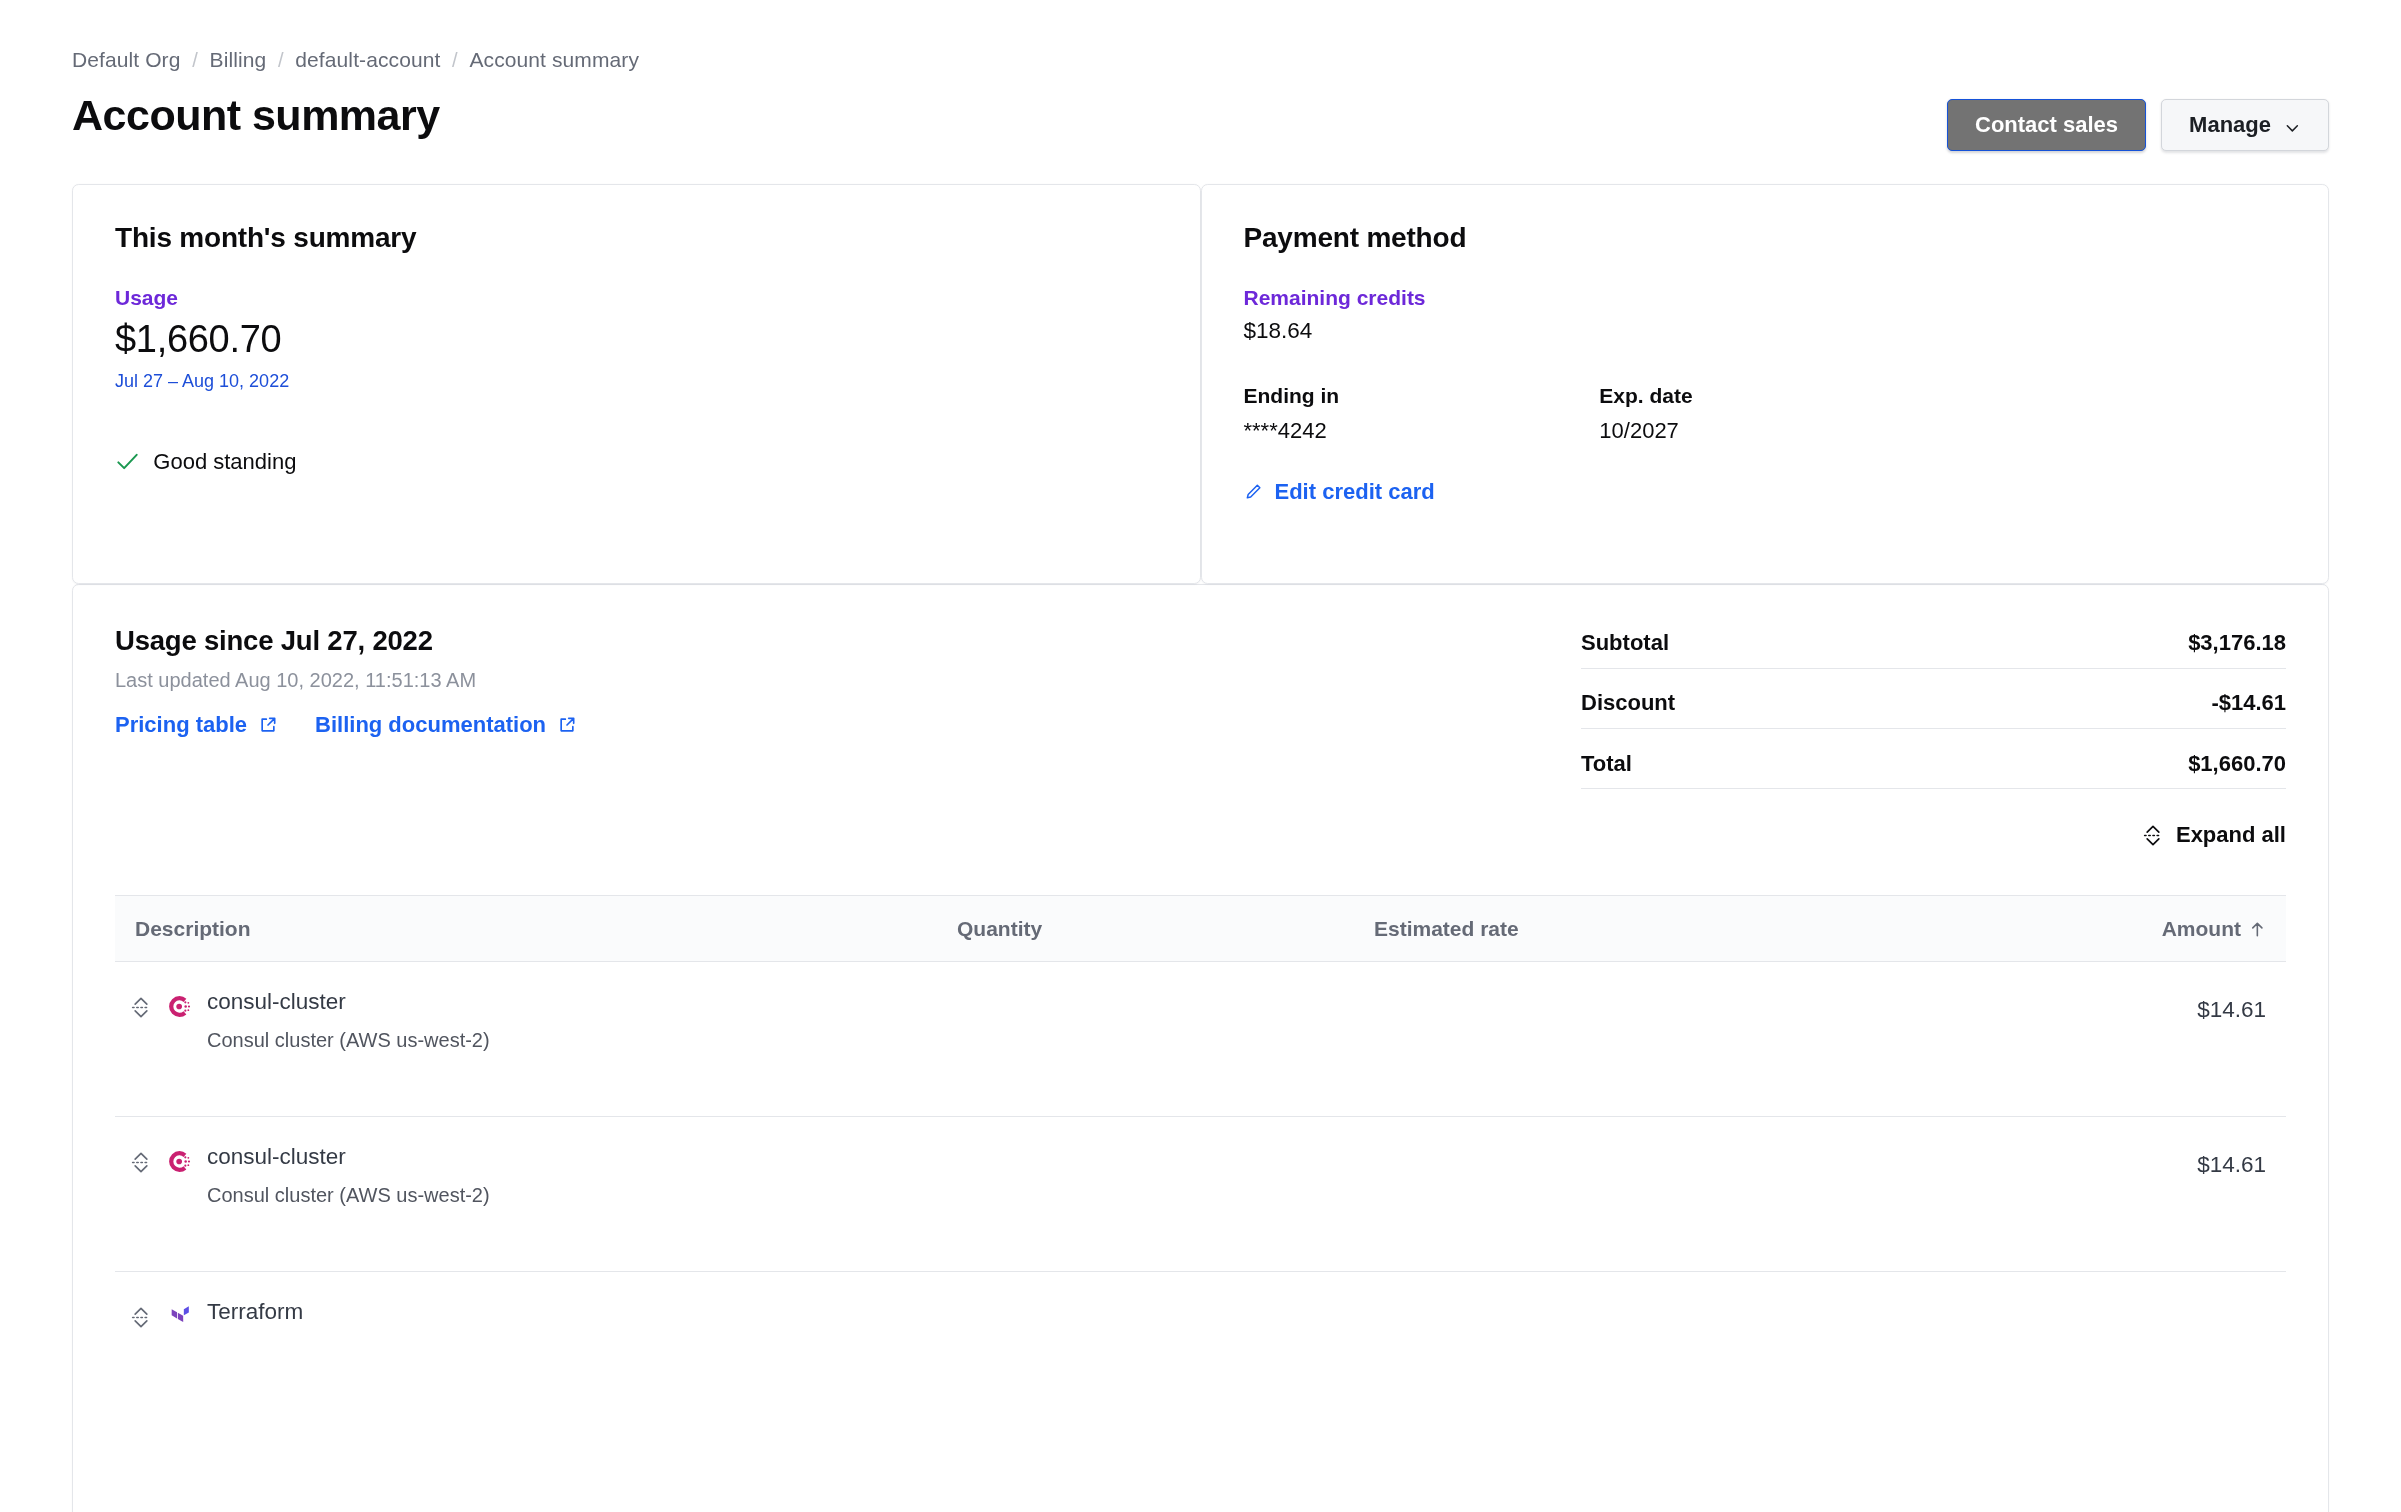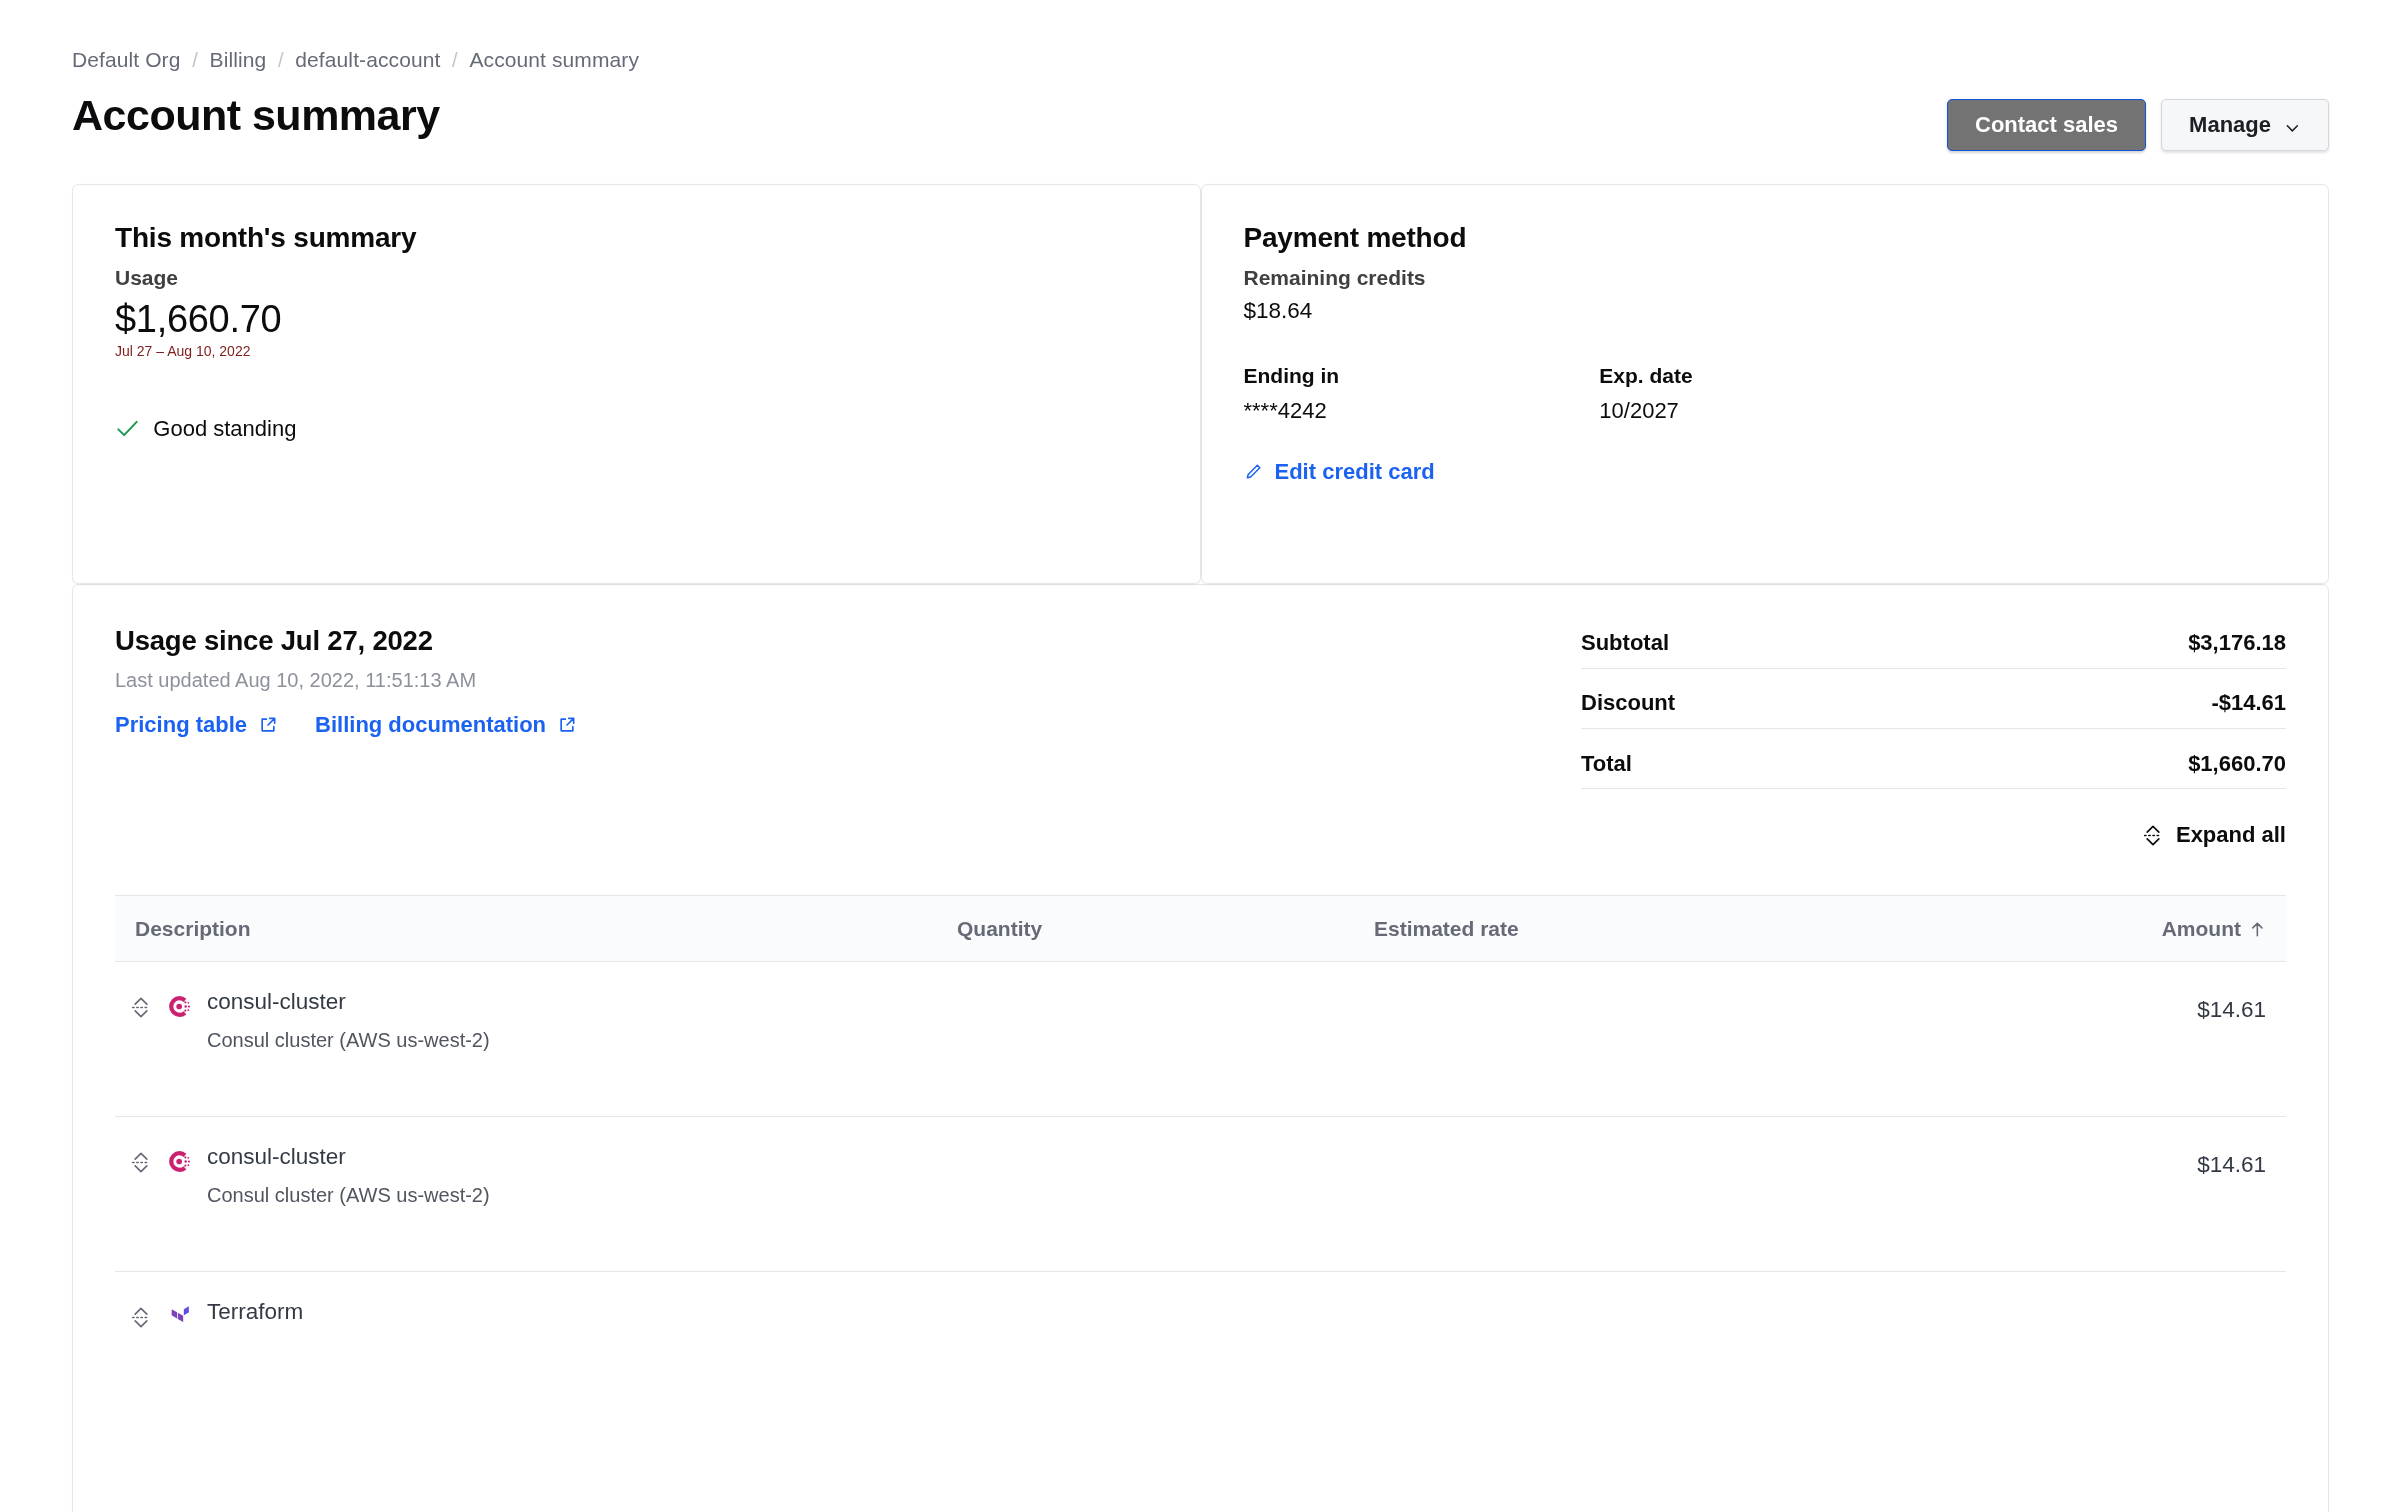--- a/index.html
+++ b/index.html
@@ -45,23 +45,23 @@
 
   
   .cards-row { display: flex; margin-top: 33px; }
   .card {
     background: #fff; border: 0.8px solid #e4e6ea; border-radius: 6.7px;
     box-shadow: 0 0.8px 1.7px rgba(16,24,40,.04);
   }
   .card-half { flex: 1 1 0; min-height: 400px; padding: 37px 42px 33px; }
   .card-title { font-size: 28px; font-weight: 700; letter-spacing: -0.2px; }
 
-  .label { font-size: 21px; font-weight: 700; color: #404040; margin-top: 12px; }
+  .label { font-size: 21px; font-weight: 700; color: #6d28d9; margin-top: 32px; }
   .big-amount { font-size: 38px; font-weight: 400; letter-spacing: -0.3px; margin-top: 8.3px; }
-  .muted-date { font-size: 14px; color: #7f1d1d; margin-top: 2px; }
+  .muted-date { font-size: 18px; color: #1d4ed8; margin-top: 10px; }
   .standing { display: flex; align-items: center; gap: 13.3px; margin-top: 57px; font-size: 22px; }
   .check-icon { width: 25px; height: 25px; display: inline-block; }
 
   .credits-val { font-size: 22.5px; margin-top: 8.3px; font-weight: 400; }
   .card-grid {
     display: grid; grid-template-columns: 1fr 1fr 1fr;
     margin-top: 40px; column-gap: 25px;
   }
   .grid-label { font-size: 21px; font-weight: 700; }
   .grid-val { font-size: 22px; font-weight: 400; margin-top: 10px; }

